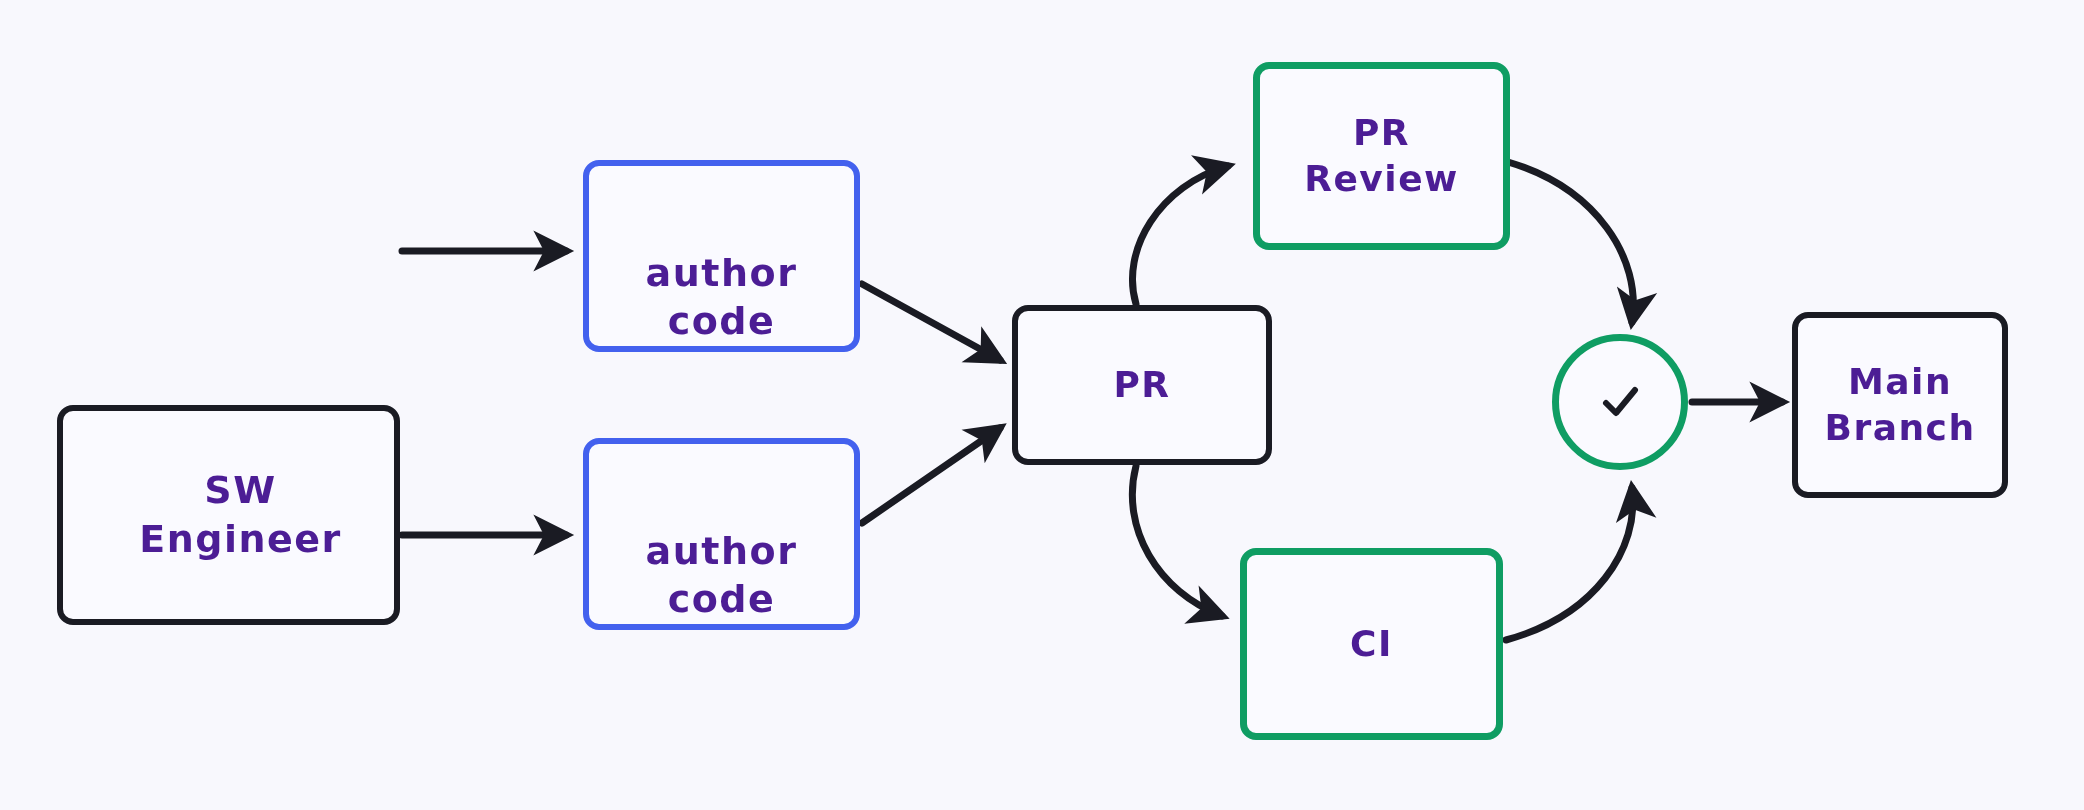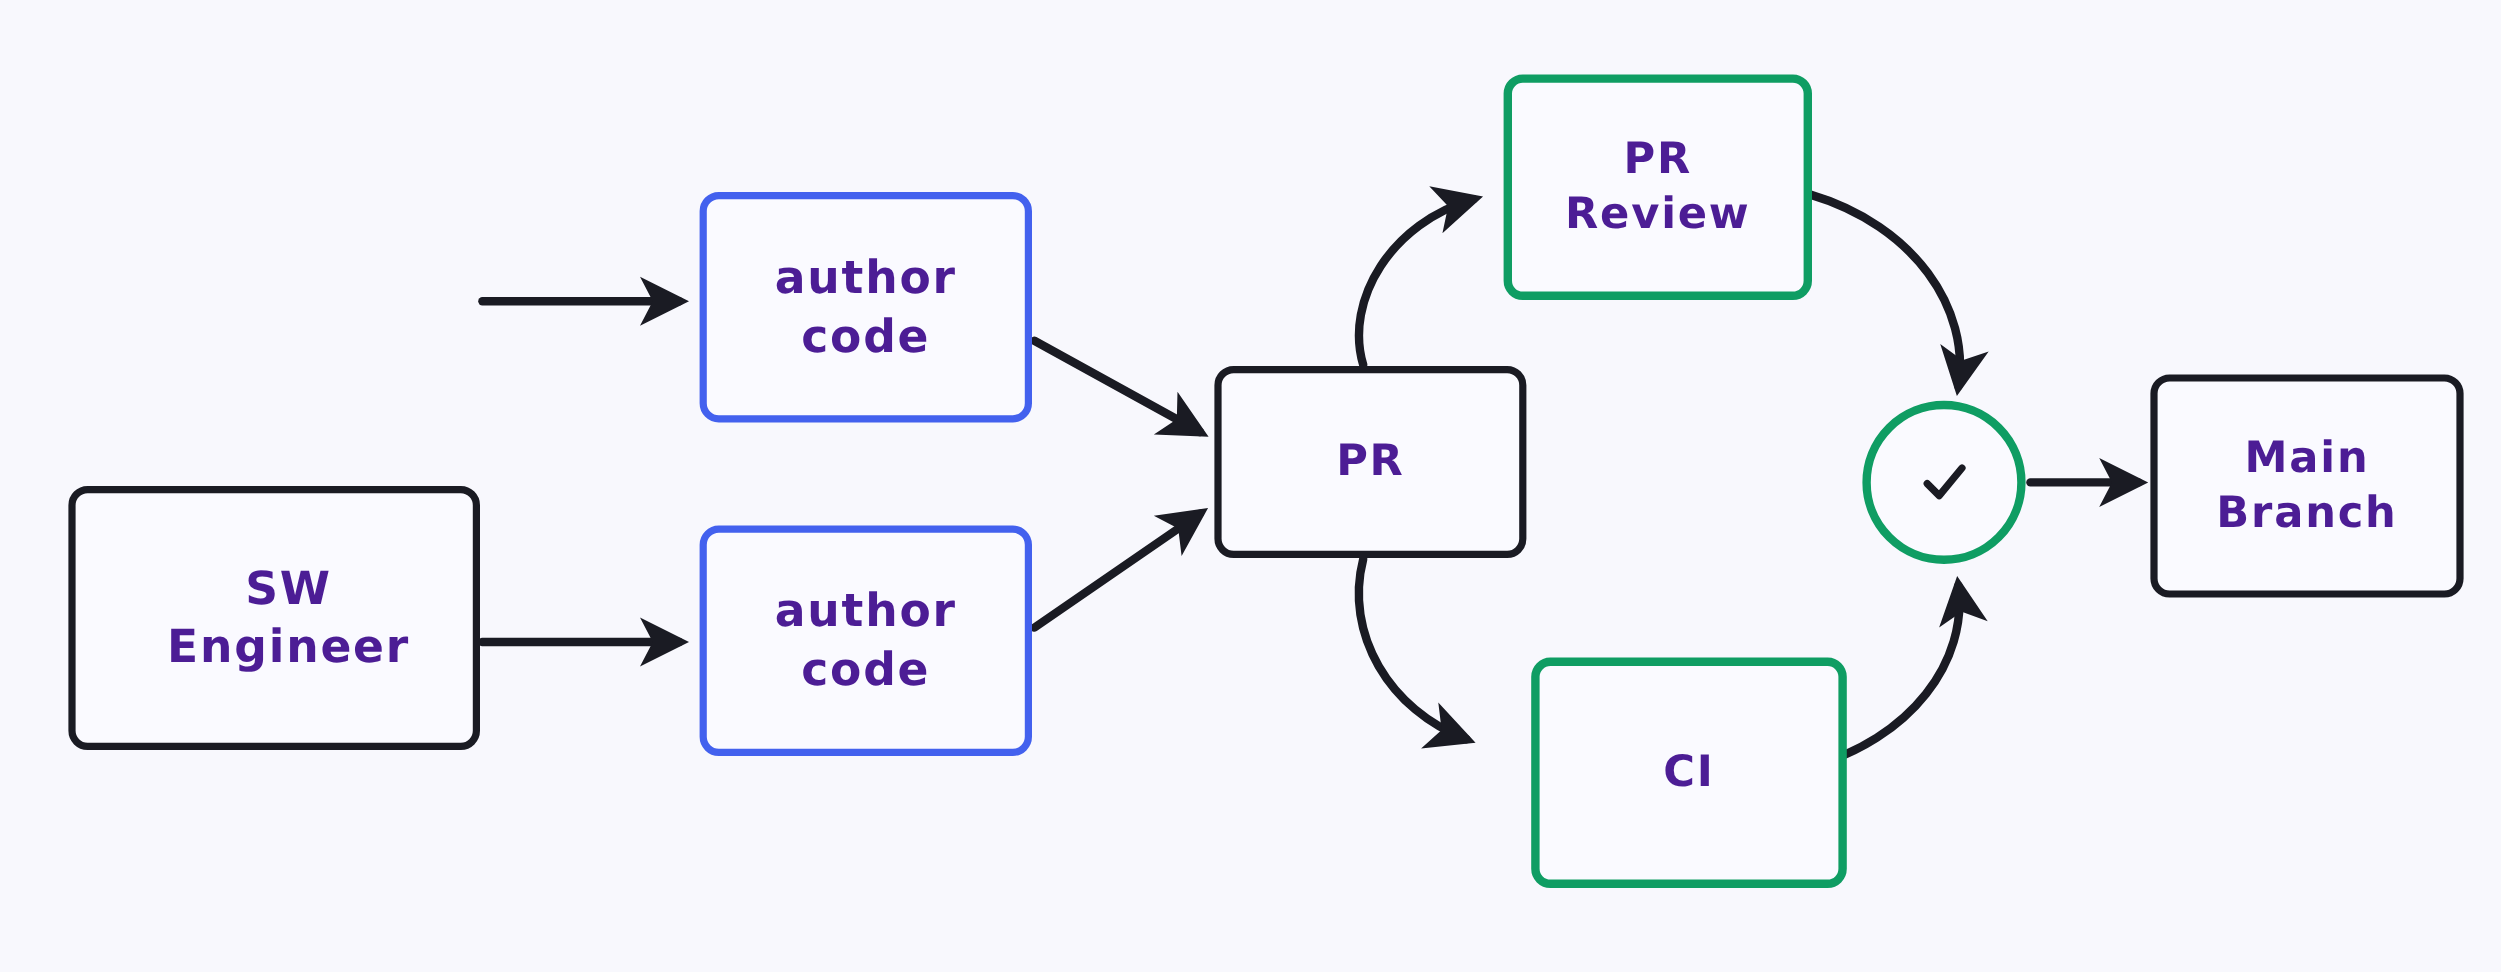--- a/index.html
+++ b/index.html
@@ -46,20 +46,21 @@
     line-height: 1.28;
     white-space: pre-line;
   }
   .node-black {
     border-color: #1a1b23;
     border-width: 6px;
   }
   .node-blue {
     border-color: #4361ee;
     border-width: 6px;
+    align-items: flex-end;
   }
   .node-green {
     border-color: #0f9d63;
     border-width: 7px;
   }
   .check-node {
     position: absolute;
     box-sizing: border-box;
     border-radius: 50%;
     border: 7px solid #0f9d63;
@@ -138,30 +139,30 @@
 
   <div class="node node-black" style="left:1012px; top:305px; width:260px; height:160px;">
     <span class="label" style="font-size:36px;">PR</span>
   </div>
 
   <div class="node node-green" style="left:1253px; top:62px; width:257px; height:188px;">
     <span class="label" style="font-size:36px;">PR
 Review</span>
   </div>
 
-  <div class="node node-green" style="left:1240px; top:548px; width:263px; height:192px;margin-left:36px;">
+  <div class="node node-green" style="left:1240px; top:548px; width:263px; height:192px;">
     <span class="label" style="font-size:36px;">CI</span>
   </div>
 
   <div class="check-node" style="left:1552px; top:334px; width:136px; height:136px;">
     <span>
       <svg width="64" height="64" viewBox="0 0 64 64">
         <path d="M 18 33 L 28 43 L 47 20" fill="none" stroke="#1a1b23" stroke-width="6" stroke-linecap="round" stroke-linejoin="round"></path>
       </svg>
     </span>
   </div>
 
-  <div class="node node-black" style="left:1792px; top:312px; width:261px; height:186px;">
+  <div class="node node-black" style="left:1792px; top:312px; width:216px; height:186px;">
     <span class="label" style="font-size:36px;">Main
 Branch</span>
   </div>
 
 </div>
 
 </body></html>

